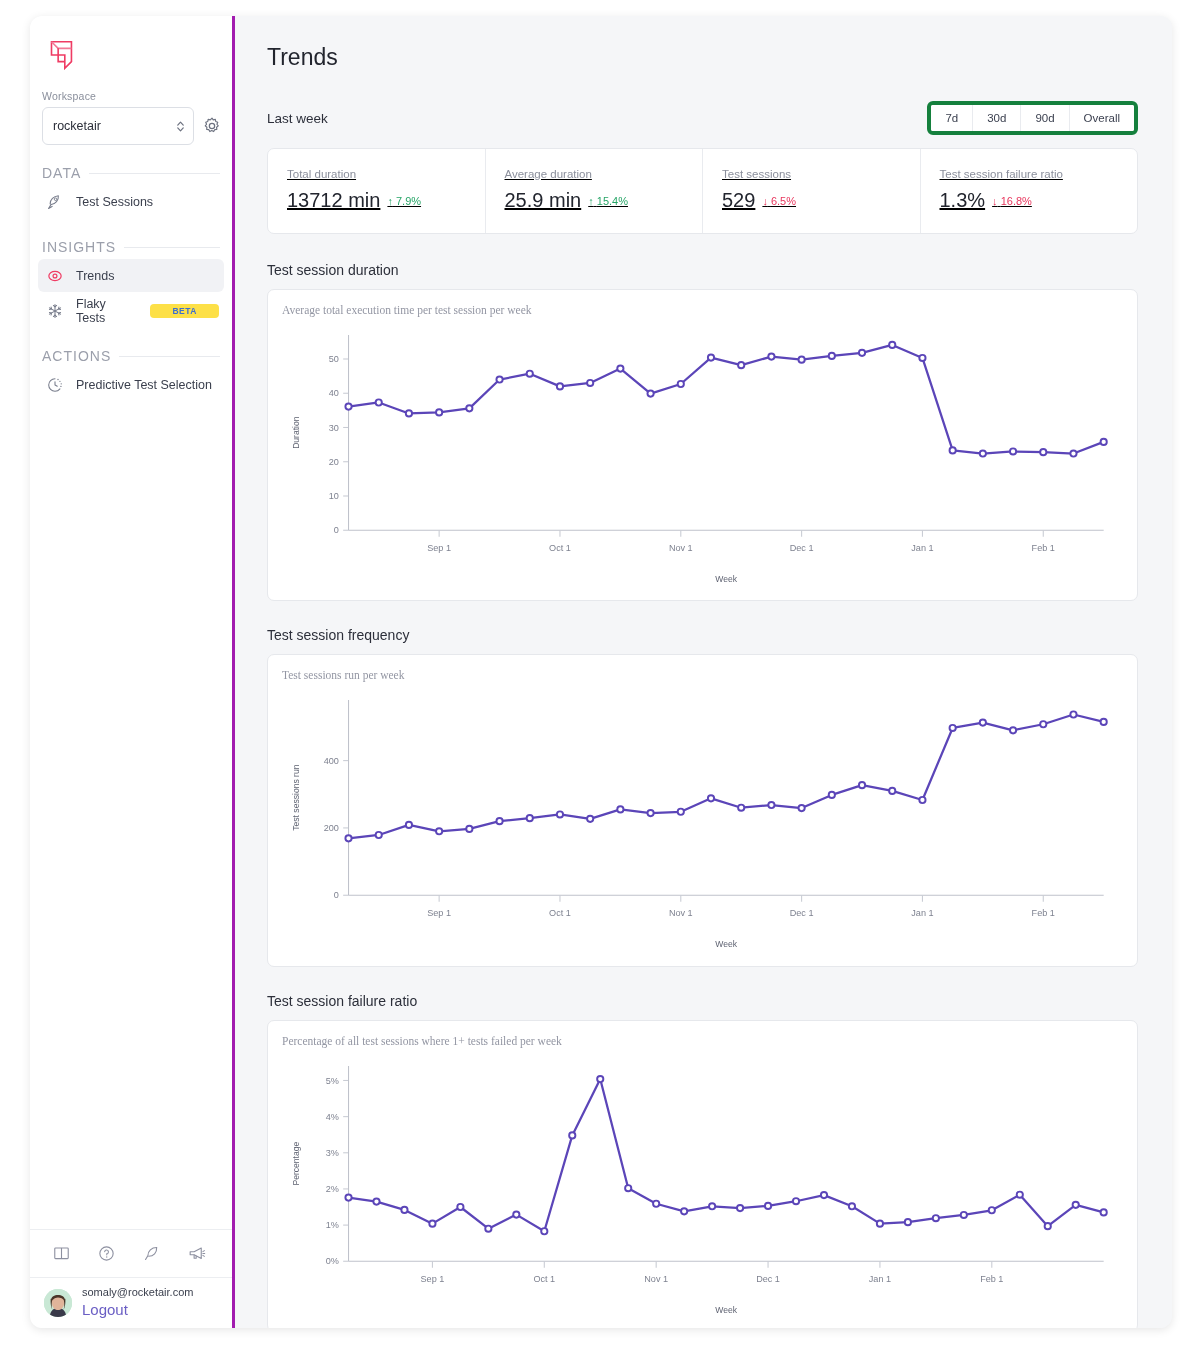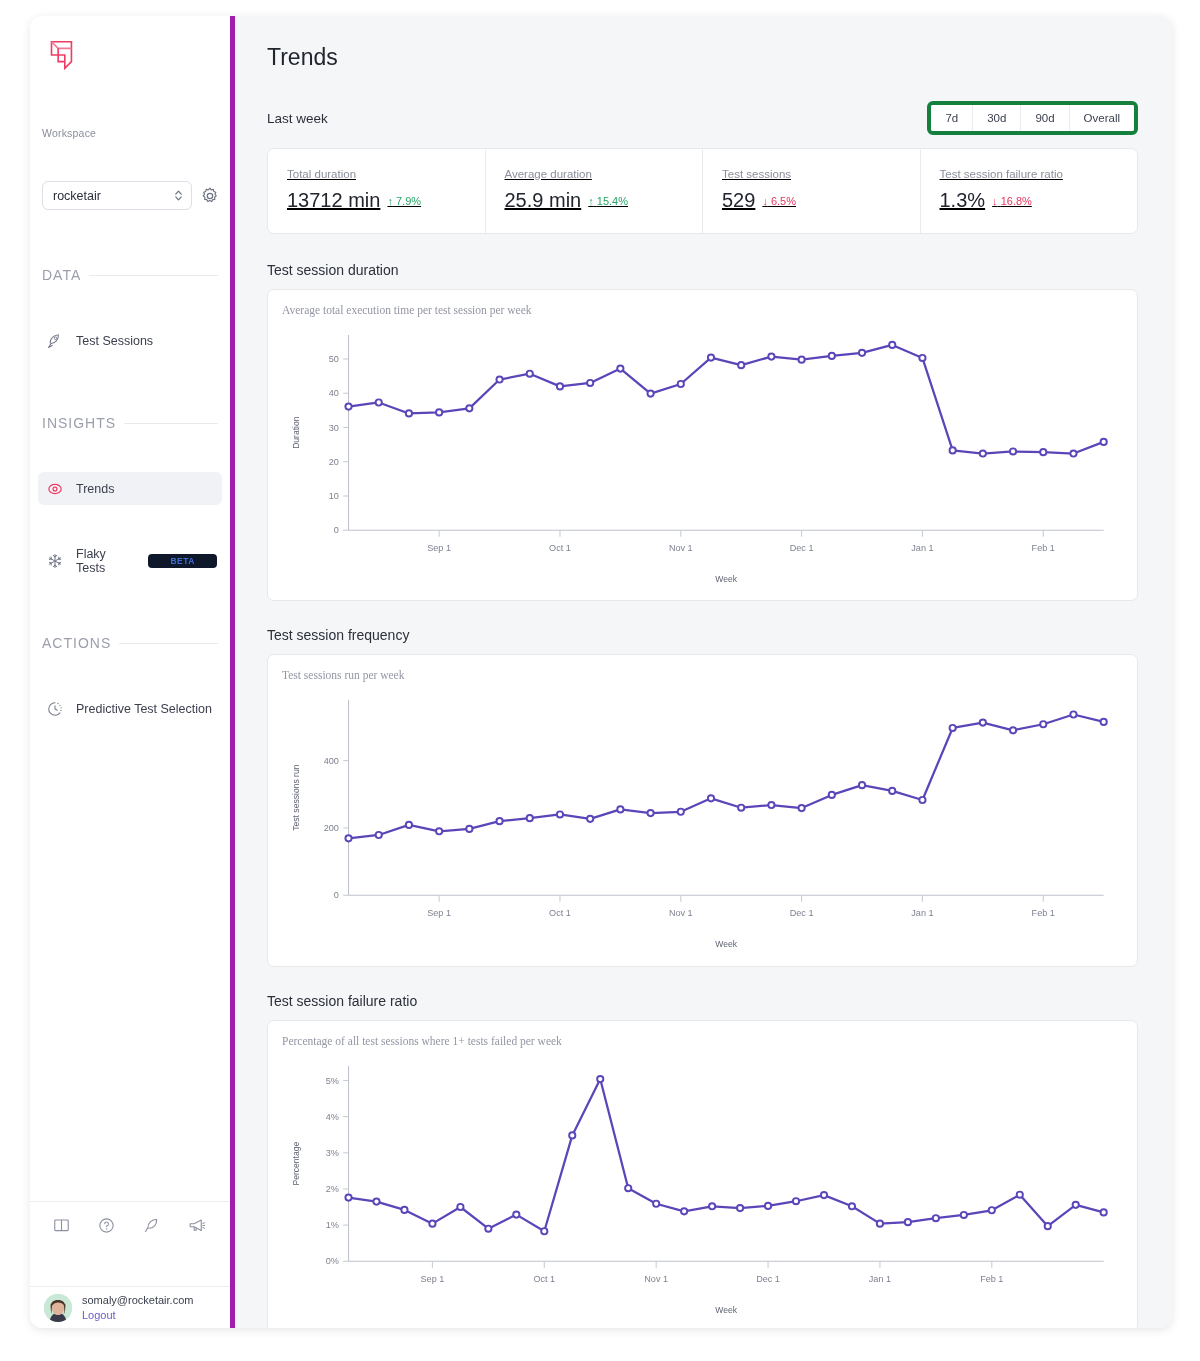--- a/index.html
+++ b/index.html
@@ -17,35 +17,34 @@
     overflow: hidden;
     display: flex;
     box-shadow: 0 2px 10px rgba(0,0,0,0.10);
   }
 
   
   .sidebar {
     position: relative;
     width: 205px; height: 100%;
     background: #ffffff;
-    border-right: 5px solid #a21caf;
+    border-right: 3px solid #a21caf;
     display: flex; flex-direction: column;
     flex: 0 0 205px;
-    gap: 37px;
   }
   .logo-wrap { padding: 20px 0 10px 12px; }
   .logo { width: 38px; height: 38px; display:block; }
 
   .ws-label {
     font-size: 10.5px; color: #8a8f9c; letter-spacing: .2px;
     padding: 6px 0 5px 12px;
   }
   .ws-row { display: flex; align-items: center; gap: 8px; padding: 0 10px 0 12px; }
   .ws-select {
-    flex: 1 1 auto; height: 29px;
+    flex: 1 1 auto; height: 38px;
     border: 1px solid #dcdfe5; border-radius: 6px;
     background: #fff;
     display: flex; align-items: center; justify-content: space-between;
     padding: 0 7px 0 10px;
     font-size: 12.5px; color: #2c2f3a;
   }
   .chev-updown { width: 11px; height: 15px; flex: 0 0 11px; color: #6d7280; }
   .gear-btn { width: 20px; height: 20px; flex: 0 0 20px; color: #6d7280; }
 
   .sec-head {
@@ -63,43 +62,43 @@
     height: 33px; margin: 1px 8px; padding: 0 5px 0 8px;
     border-radius: 6px;
     font-size: 12.5px; color: #3a3f4d;
     cursor: pointer;
   }
   .nav-item.active { background: #f1f2f5; }
   .nav-ico { width: 18px; height: 18px; flex: 0 0 18px; color: #777c8b; display:block; }
   .nav-ico.pink { color: #ef3b63; }
   .beta {
     font-size: 8.5px; font-weight: bold; letter-spacing: .5px;
-    color: #3d6fd0; background: #0f172a; border-radius: 4px;
+    color: #3d6fd0; background: #fde047; border-radius: 4px;
     padding: 2px 22px; margin-left: 4px;
   }
 
   .sb-spacer { flex: 1 1 auto; }
   .sb-tools {
     display: flex; align-items: center; gap: 26px;
     padding: 0 0 0 22px; height: 48px;
     border-top: 1px solid #eceef1;
   }
   .tool-ico { width: 19px; height: 19px; color: #8d90a0; }
   .sb-user {
     display: flex; align-items: center; gap: 10px;
     border-top: 1px solid #eceef1;
-    height: 42px; padding: 0 10px 0 14px;
+    height: 51px; padding: 0 10px 0 14px;
   }
   .avatar {
     width: 28px; height: 28px; border-radius: 50%; flex: 0 0 28px;
     background: #bfe6cf; overflow: hidden; position: relative;
   }
   .avatar .face { position:absolute; inset:0; }
   .u-email { font-size: 11px; color: #3a3f4d; line-height: 1.35; }
-  .u-logout { font-size: 11px; color: #6a5ec4; line-height: 1.35; cursor:pointer; }
+  .u-logout { font-size: 15px; color: #6a5ec4; line-height: 1.35; cursor:pointer; }
 
   
   .main {
     flex: 1 1 auto; height: 100%;
     background: #f5f6f8;
     padding: 28px 34px 0 32px;
     overflow: hidden;
   }
   .page-title { font-size: 23px; color: #22252e; font-weight: normal; margin-bottom: 30px; }
 

